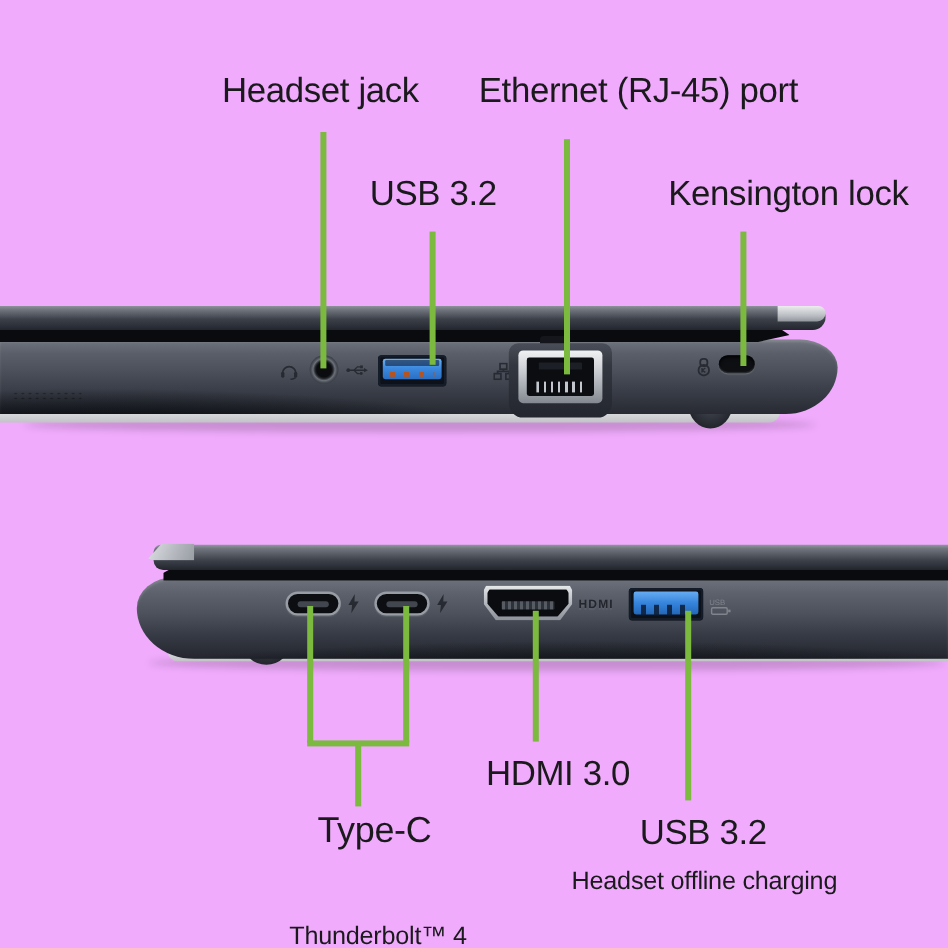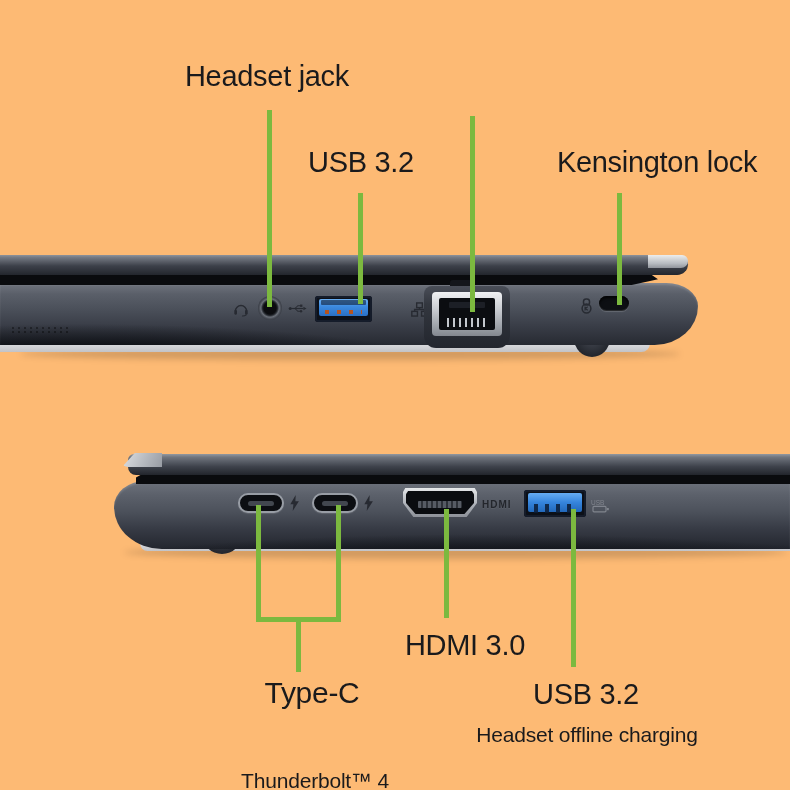--- a/index.html
+++ b/index.html
@@ -1,17 +1,17 @@
 <!DOCTYPE html>
 <html style="--accent: #7cb93f;"><head>
 <meta charset="utf-8">
 <style>
   html,body{margin:0;padding:0;background:#fff;}
   #canvas{
-    position:relative;width:790px;height:790px;overflow:hidden;background:#fdba74;
+    position:relative;width:790px;height:790px;overflow:hidden;background:#f0abfc;
     font-family:"Liberation Sans","DejaVu Sans",sans-serif;color:#19191b;
   }
   
   .lbl{
     position:absolute;transform:translateX(-50%);white-space:nowrap;
     font-size:29px;letter-spacing:-0.3px;color:#1a1a1c;z-index:7;
   }
   .lbl.big{font-size:30px;}
   .sublbl{
     position:absolute;transform:translateX(-50%);white-space:nowrap;
@@ -104,20 +104,21 @@
   .usbB-pins{position:absolute;left:10px;right:10px;bottom:4px;height:9px;
     background:repeating-linear-gradient(90deg,rgba(10,28,54,.85) 0 4px,transparent 4px 11px);}
 </style>
 </head>
 <body>
 
 <div id="canvas">
 
   <div class="lbl" style="left:267px;top:60px;">Headset jack</div>
   <div class="lbl" style="left:361px;top:146px;">USB 3.2</div>
+  <div class="lbl" style="left:532px;top:60px;">Ethernet (RJ-45) port</div>
   <div class="lbl" style="left:657px;top:146px;">Kensington lock</div>
 
   <div class="gline" style="left:267px;top:110px;height:197px;"></div>
   <div class="gline" style="left:358px;top:193px;height:111px;"></div>
   <div class="gline" style="left:470px;top:116px;height:196px;"></div>
   <div class="gline" style="left:617px;top:193px;height:112px;"></div>
 
   <div class="laptop" style="left:0;top:252px;width:700px;height:112px;">
     <div class="part t-shadow"></div>
     <div class="part t-rim"></div>

